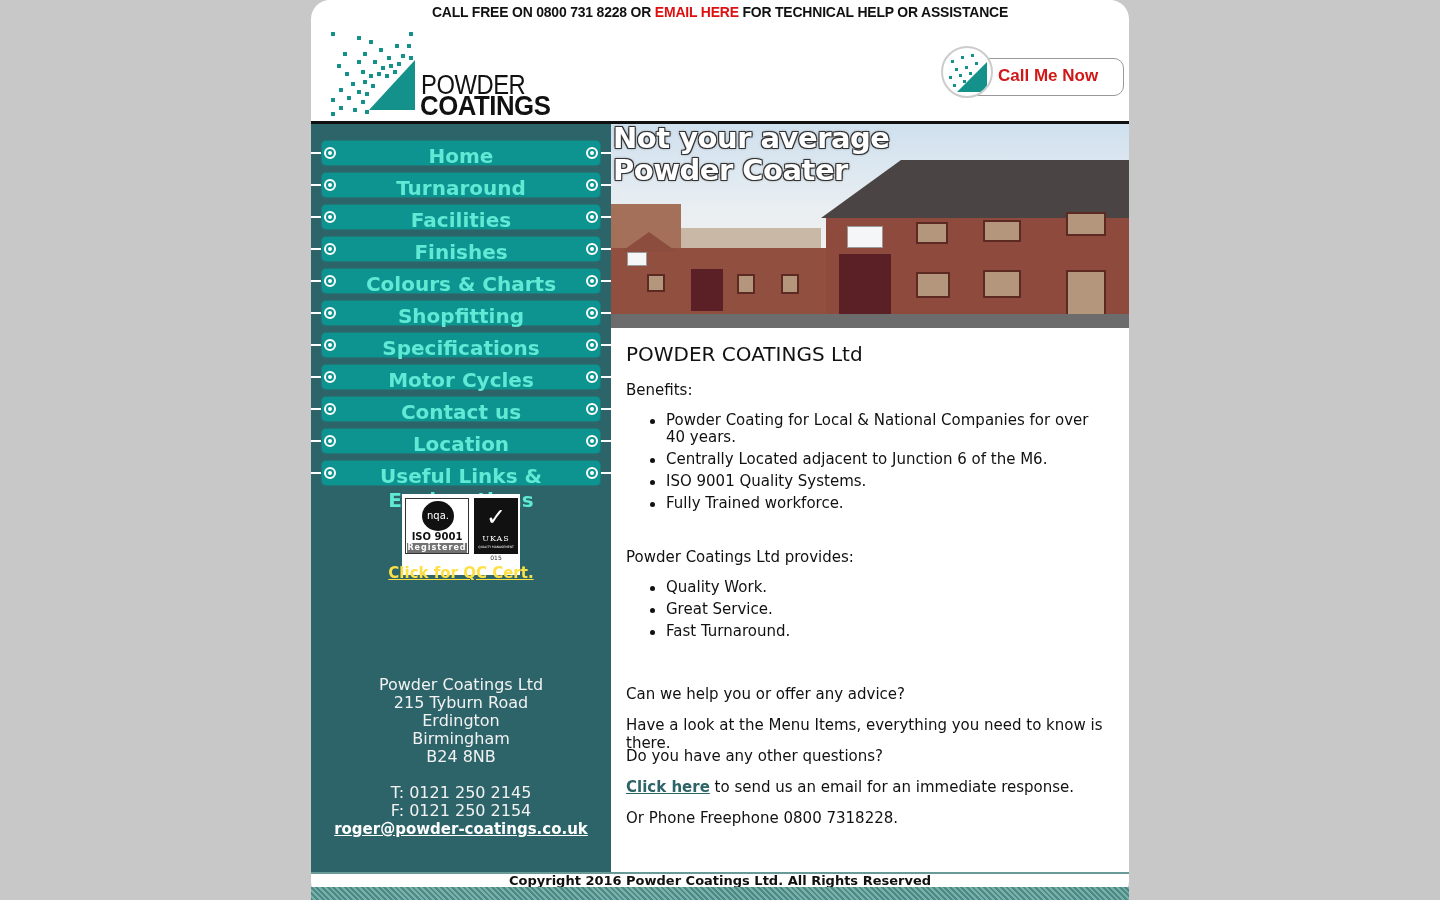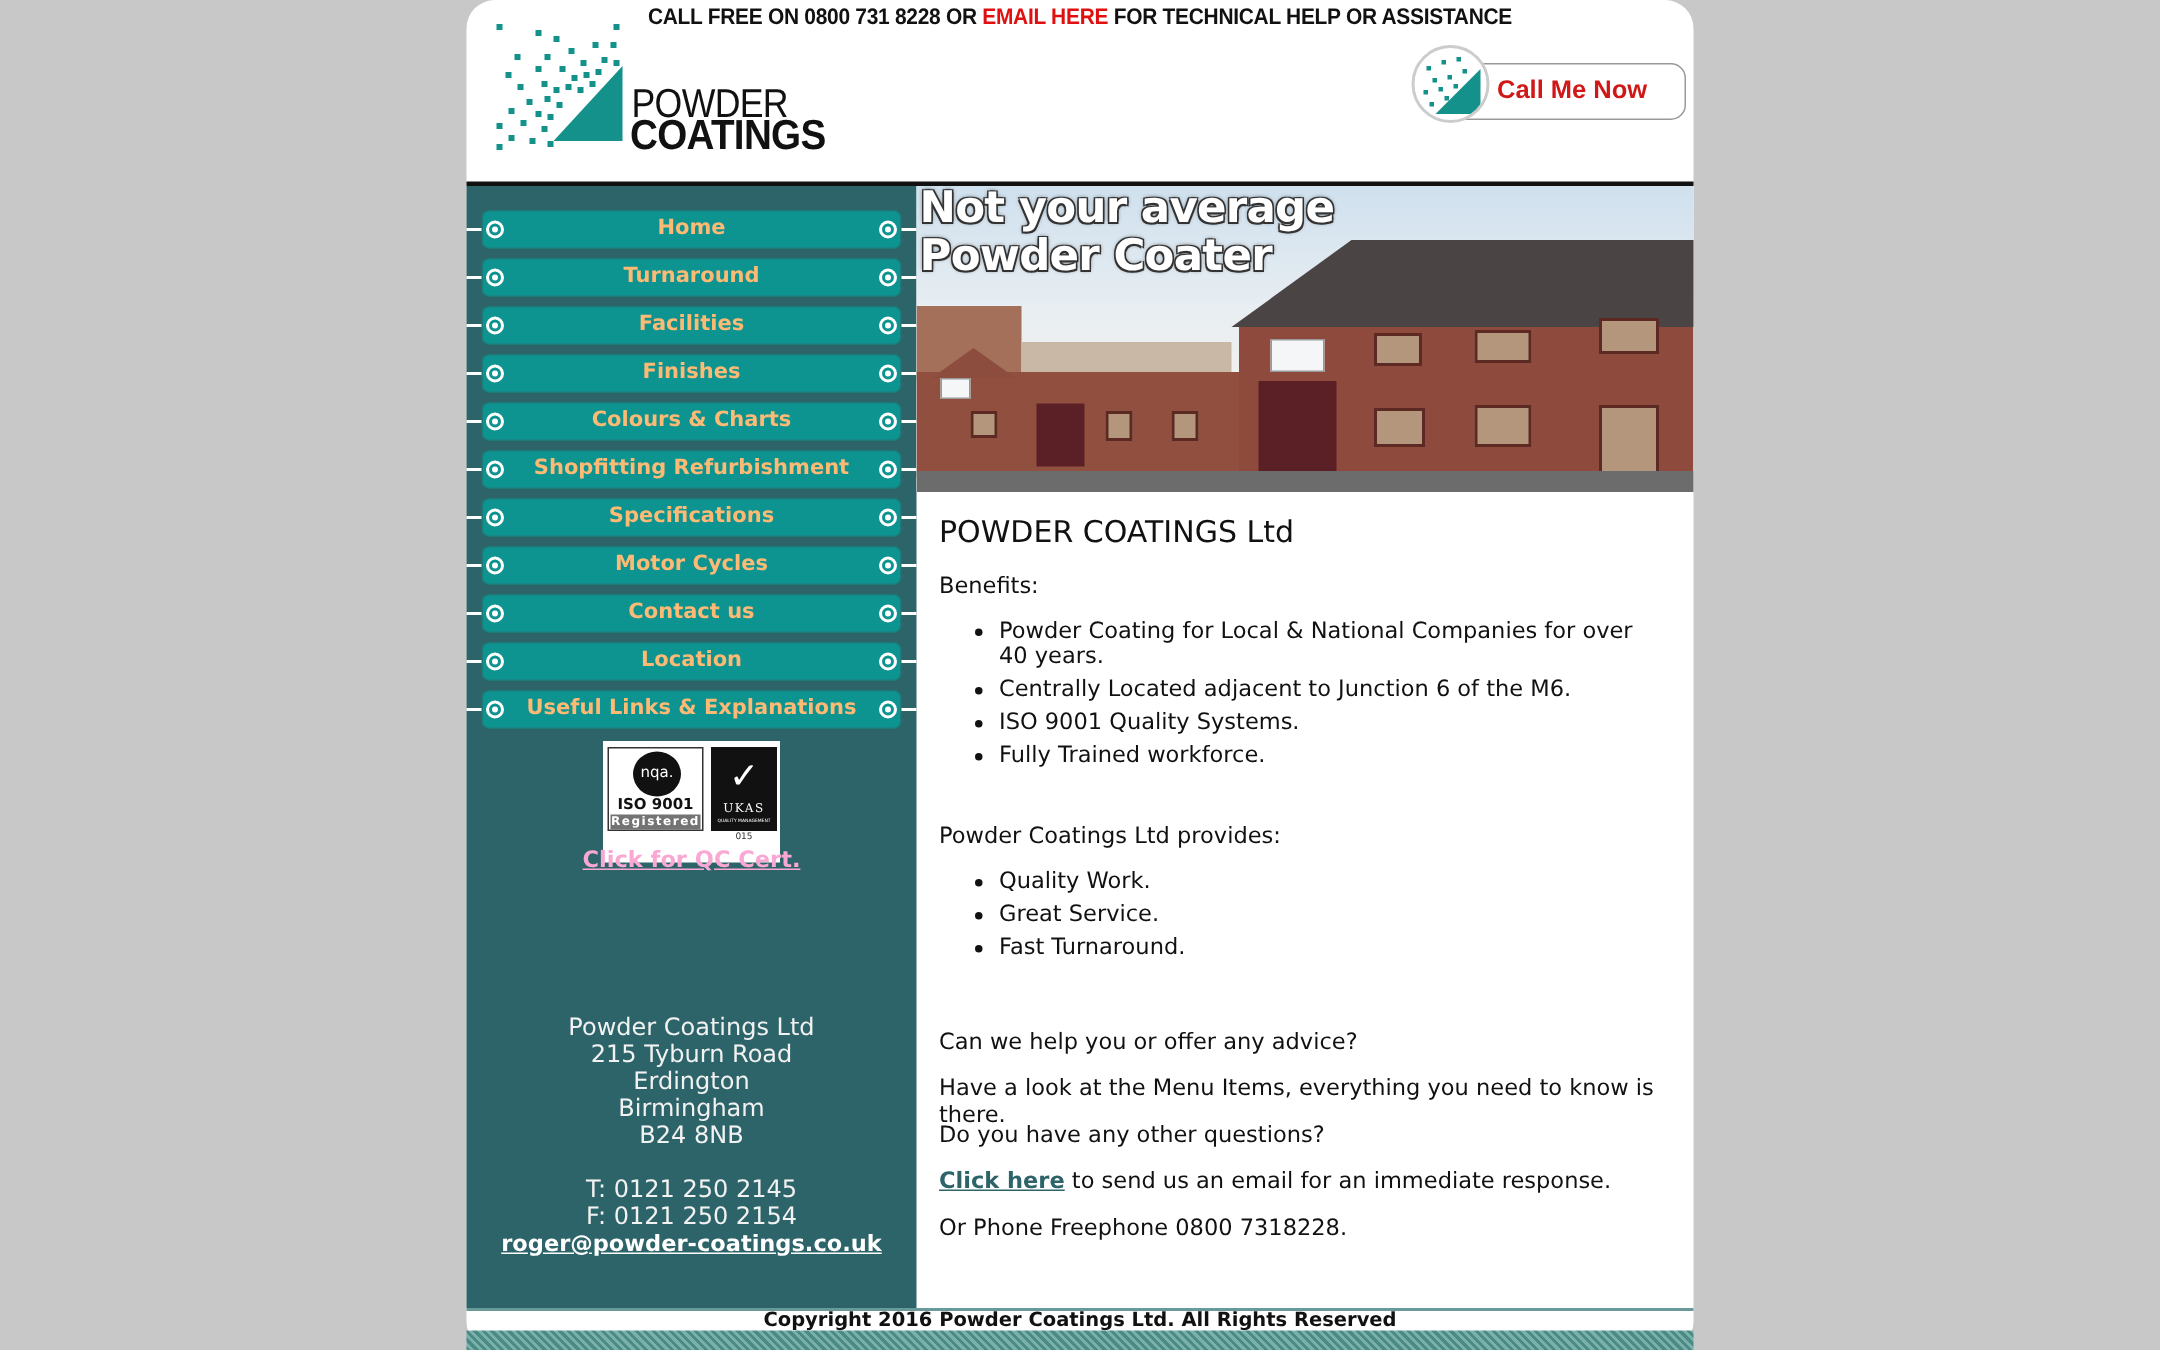--- a/index.html
+++ b/index.html
@@ -7,21 +7,21 @@
   body { background: #c8c8c8; font-family: "DejaVu Sans", sans-serif; }
   #page { position: absolute; left: 311px; top: 0; width: 818px; height: 900px; background: #fff; border-radius: 19px; }
 
   
   #topbar { position: absolute; left: 0; top: 3px; width: 818px; text-align: center;
     font-family: "Liberation Sans", sans-serif; font-weight: bold; font-size: 15px; color: #111;
     letter-spacing: -0.2px; transform: scaleX(0.93); }
   #topbar a { color: #e01010; text-decoration: none; }
 
   
-  #header { position: absolute; left: 0; top: 8px; width: 818px; height: 98px; }
+  #header { position: absolute; left: 0; top: 24px; width: 818px; height: 98px; }
   #logo { position: absolute; left: 18px; top: 6px; width: 245px; height: 88px; }
   #logo svg { position: absolute; left: 0; top: 0; }
   #logo .powder { position: absolute; left: 92px; top: 40px; font-family: "Liberation Sans", sans-serif;
     font-size: 27px; color: #111; letter-spacing: -0.5px; transform: scaleX(0.88); transform-origin: left; font-weight: normal; }
   #logo .coatings { position: absolute; left: 91px; top: 60px; font-family: "Liberation Sans", sans-serif;
     font-size: 28px; font-weight: 900; color: #111; letter-spacing: -0.5px; transform: scaleX(0.92); transform-origin: left; }
   #callme { position: absolute; left: 630px; top: 22px; width: 185px; height: 52px; }
   #callme .pill { position: absolute; left: 20px; top: 12px; width: 163px; height: 38px; border: 1px solid #999;
     border-radius: 10px; background: #fff; }
   #callme .circle { position: absolute; left: 0; top: 0; width: 52px; height: 52px; border-radius: 50%;
@@ -34,36 +34,36 @@
   #sidebar { position: absolute; left: 0; top: 124px; width: 300px; height: 748px; background: #2d6469; }
   .nav { position: absolute; left: 0; width: 300px; height: 24px; }
   .nav .bar { position: absolute; left: 11px; width: 278px; height: 24px; top: 0; background: #0e9490;
     border-radius: 4px; box-shadow: 0 0 0 1px #1c7a78; }
   .nav .lead-l { position: absolute; left: 0; top: 11px; width: 14px; height: 2px; background: #fff; }
   .nav .lead-r { position: absolute; right: 0; top: 11px; width: 12px; height: 2px; background: #fff; }
   .nav .dot { position: absolute; top: 6px; width: 12px; height: 12px; border-radius: 50%; border: 2px solid #fff; }
   .nav .dot::after { content: ""; position: absolute; left: 2px; top: 2px; width: 4px; height: 4px; border-radius: 50%; background: #fff; }
   .nav .dot.l { left: 13px; }
   .nav .dot.r { left: 275px; }
-  .nav .txt { position: absolute; left: 11px; width: 278px; top: 3px; text-align: center; color: #fdba74; font-weight: bold;
-    font-size: 14px; font-family: "DejaVu Sans", sans-serif; }
+  .nav .txt { position: absolute; left: 11px; width: 278px; top: 3px; text-align: center; color: #5eead4; font-weight: bold;
+    font-size: 20px; font-family: "DejaVu Sans", sans-serif; }
 
   #iso { position: absolute; left: 91px; top: 370px; width: 118px; height: 81px; background: #fff; }
   #iso .nqa { position: absolute; left: 3px; top: 4px; width: 64px; height: 56px; border: 1px solid #333; }
   #iso .nqa .ball { position: absolute; left: 16px; top: 2px; width: 32px; height: 30px; border-radius: 50%; background: #111;
     color: #fff; font-size: 10px; text-align: center; line-height: 30px; }
   #iso .nqa .iso9001 { position: absolute; left: 0; top: 32px; width: 62px; text-align: center; font-weight: bold; font-size: 10px; color: #111; }
   #iso .nqa .reg { position: absolute; left: 1px; top: 44px; width: 60px; height: 10px; background: #737373; color: #fff;
     font-size: 8px; font-weight: bold; text-align: center; line-height: 10px; letter-spacing: 1px; }
   #iso .ukas { position: absolute; left: 72px; top: 4px; width: 44px; height: 56px; background: #111; }
   #iso .ukas .tick { position: absolute; left: 12px; top: 6px; width: 20px; height: 26px; color: #fff; font-size: 24px; line-height: 26px; text-align: center; }
   #iso .ukas .word { position: absolute; left: 0; top: 36px; width: 44px; text-align: center; color: #fff; font-size: 8px; font-family: "DejaVu Serif", serif; letter-spacing: 1px; }
   #iso .ukas .qm { position: absolute; left: 0; top: 47px; width: 44px; text-align: center; color: #fff; font-size: 3px; }
   #iso .num { position: absolute; left: 72px; top: 60px; width: 44px; text-align: center; font-size: 6px; color: #333; }
-  #qc-link { position: absolute; left: 0; top: 440px; width: 300px; text-align: center; color: #f9a8d4; font-weight: bold;
+  #qc-link { position: absolute; left: 0; top: 440px; width: 300px; text-align: center; color: #fde047; font-weight: bold;
     font-size: 15px; text-decoration: underline; }
 
   #address { position: absolute; left: 0; top: 552px; width: 300px; text-align: center; color: #f2f2f2; font-size: 16px; line-height: 18px; }
   #address .gap { height: 18px; }
   #address a { color: #fff; font-weight: bold; font-size: 15px; text-decoration: underline; }
 
   
   #banner { position: absolute; left: 300px; top: 124px; width: 518px; height: 204px; overflow: hidden;
     background: linear-gradient(180deg, #cfe0ee 0%, #e8eef2 40%, #f0f0ee 60%); }
   #banner .roof { position: absolute; left: 210px; top: 36px; width: 310px; height: 0;

